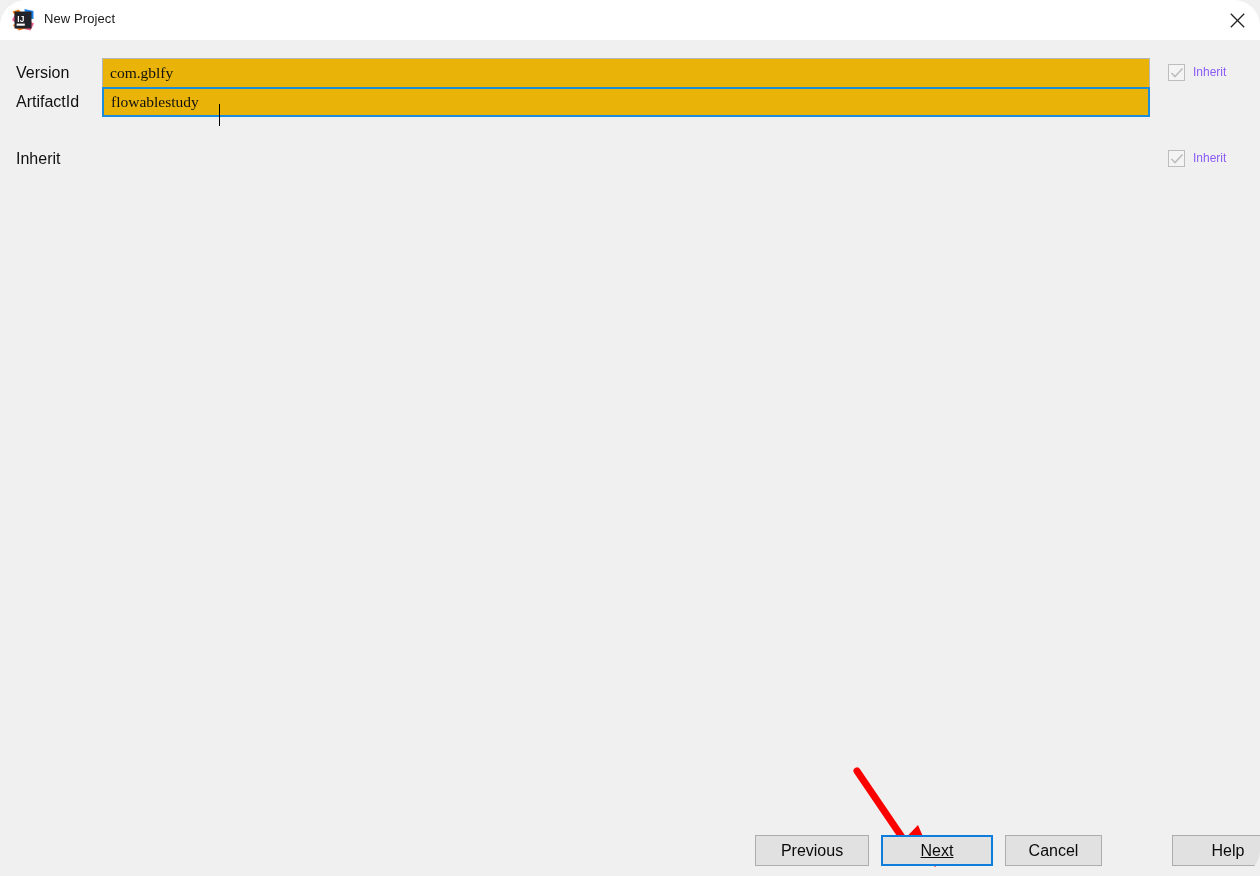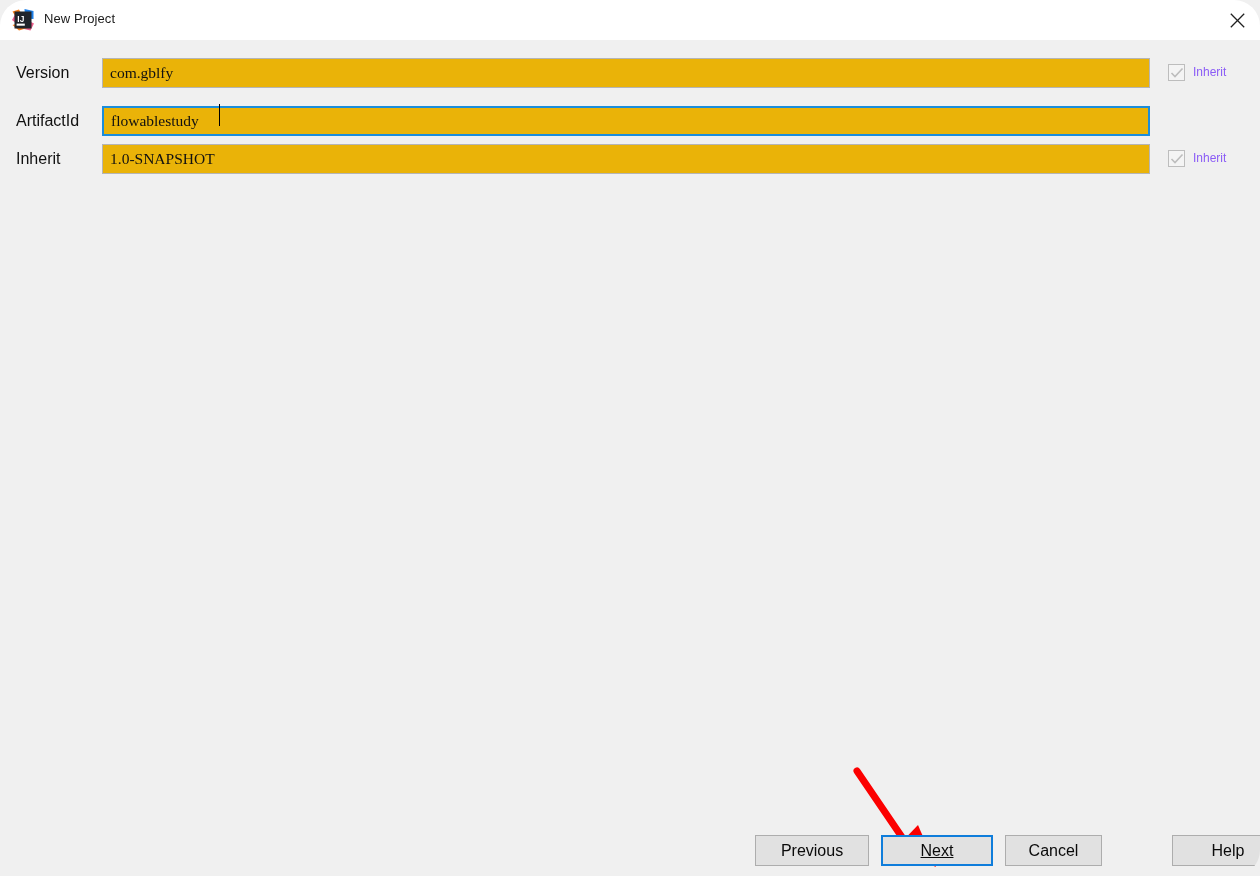--- a/index.html
+++ b/index.html
@@ -76,21 +76,21 @@
     background: #f0f0f0;
   }
 
   .form-row {
     position: absolute;
     left: 0;
     width: 1260px;
     height: 30px;
   }
   .row-group   { top: 18px; }
-  .row-artifact{ top: 66px; }
+  .row-artifact{ top: 47px; }
   .row-version { top: 104px; }
 
   .field-label {
     position: absolute;
     left: 16px;
     top: 0;
     height: 30px;
     line-height: 30px;
     font-size: 16px;
     color: #111111;
@@ -249,21 +249,20 @@
     </div>
 
     <div class="form-row row-artifact">
       <span class="field-label">ArtifactId</span>
       <input class="text-field focused" type="text" readonly="" value="flowablestudy" style="">
     </div>
     <div class="caret"></div>
 
     <div class="form-row row-version">
       <span class="field-label">Inherit</span>
-      <input class="text-field" type="text" readonly="" value="1.0-SNAPSHOT" style="">
       <div class="inherit-wrap">
         <span class="checkbox">
           <span>
             <svg width="14" height="12" viewBox="0 0 14 12">
               <polyline points="1.5,6 5,9.5 12.5,1.5" fill="none" stroke="#bdbdbd" stroke-width="1.6"></polyline>
             </svg>
           </span>
         </span>
         <span class="inherit-label">Inherit</span>
       </div>

